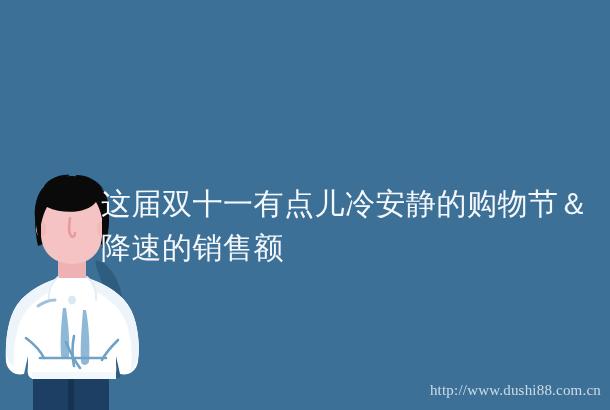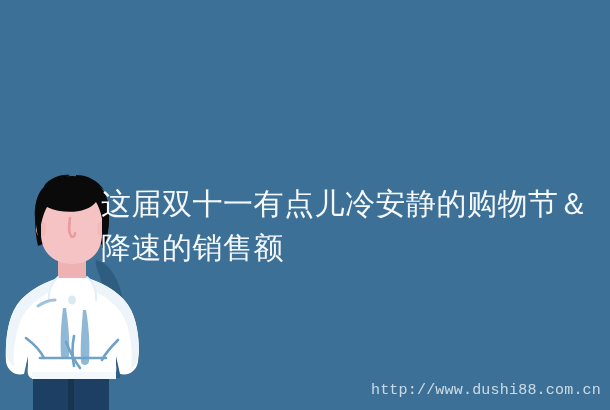--- a/index.html
+++ b/index.html
@@ -34,21 +34,21 @@
 
   
   #watermark {
     position: absolute;
     right: 9px;
     bottom: 11px;
     color: #d5e3ec;
     font-size: 15px;
     letter-spacing: 0.2px;
     opacity: 0.93;
-    font-family: Liberation Mono, monospace;
+    font-family: Liberation Serif, serif;
   }
 
   
   #figure {
     position: absolute;
     left: 0px;
     top: 160px;
     width: 200px;
     height: 250px;
   }

